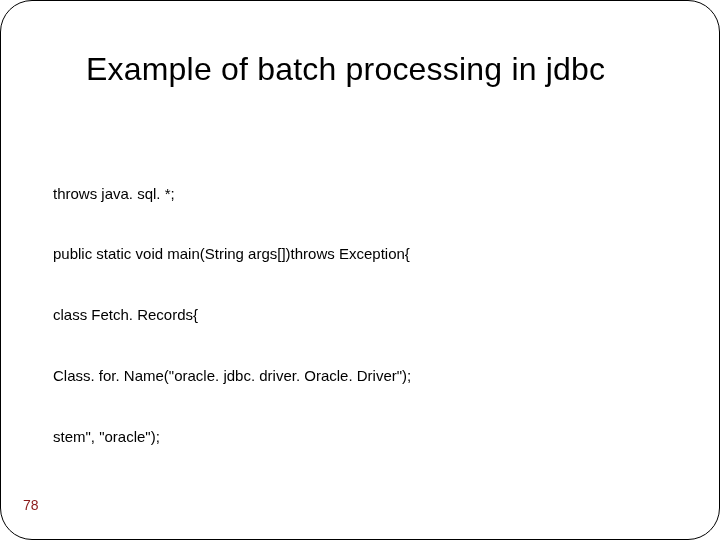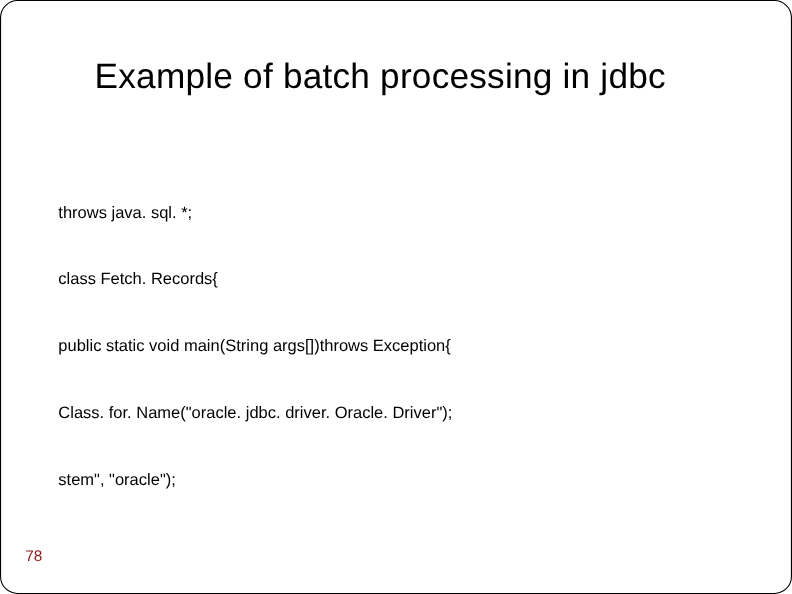--- a/index.html
+++ b/index.html
@@ -12,21 +12,21 @@
       height: 540px;
       background: #ffffff;
       font-family: Arial, Helvetica, sans-serif;
       position: relative;
       overflow: hidden;
     }
     .slide {
       width: 720px;
       height: 540px;
       border: 1px solid #000;
-      border-radius: 16px;
+      border-radius: 32px;
       position: relative;
       padding: 30px 50px 40px 50px;
     }
     .title {
       font-size: 32px;
       font-weight: normal;
       color: #000;
       margin-top: 20px;
       margin-left: 35px;
       margin-bottom: 55px;
@@ -53,22 +53,22 @@
     }
   </style>
 </head>
 <body>
 
 <div class="slide">
   <h1 class="title">Example of batch processing in jdbc</h1>
 
   <div class="code-block">
     <span class="code-line">throws java. sql. *;</span>
+    <span class="code-line">public static void main(String args[])throws Exception{</span>
     <span class="code-line">class Fetch. Records{</span>
-    <span class="code-line">public static void main(String args[])throws Exception{</span>
     <span class="code-line">Class. for. Name("oracle. jdbc. driver. Oracle. Driver");</span>
     <span class="code-line">stem", "oracle");</span>
     
     <br>
     
     
     
     <br>
     
     <br>

